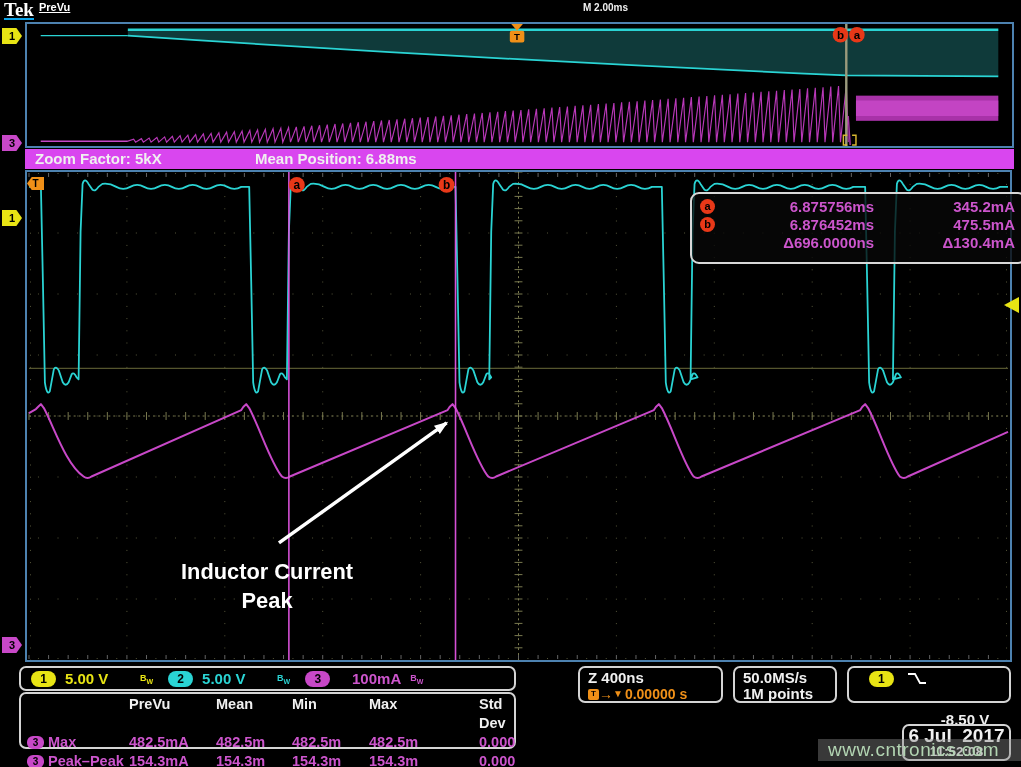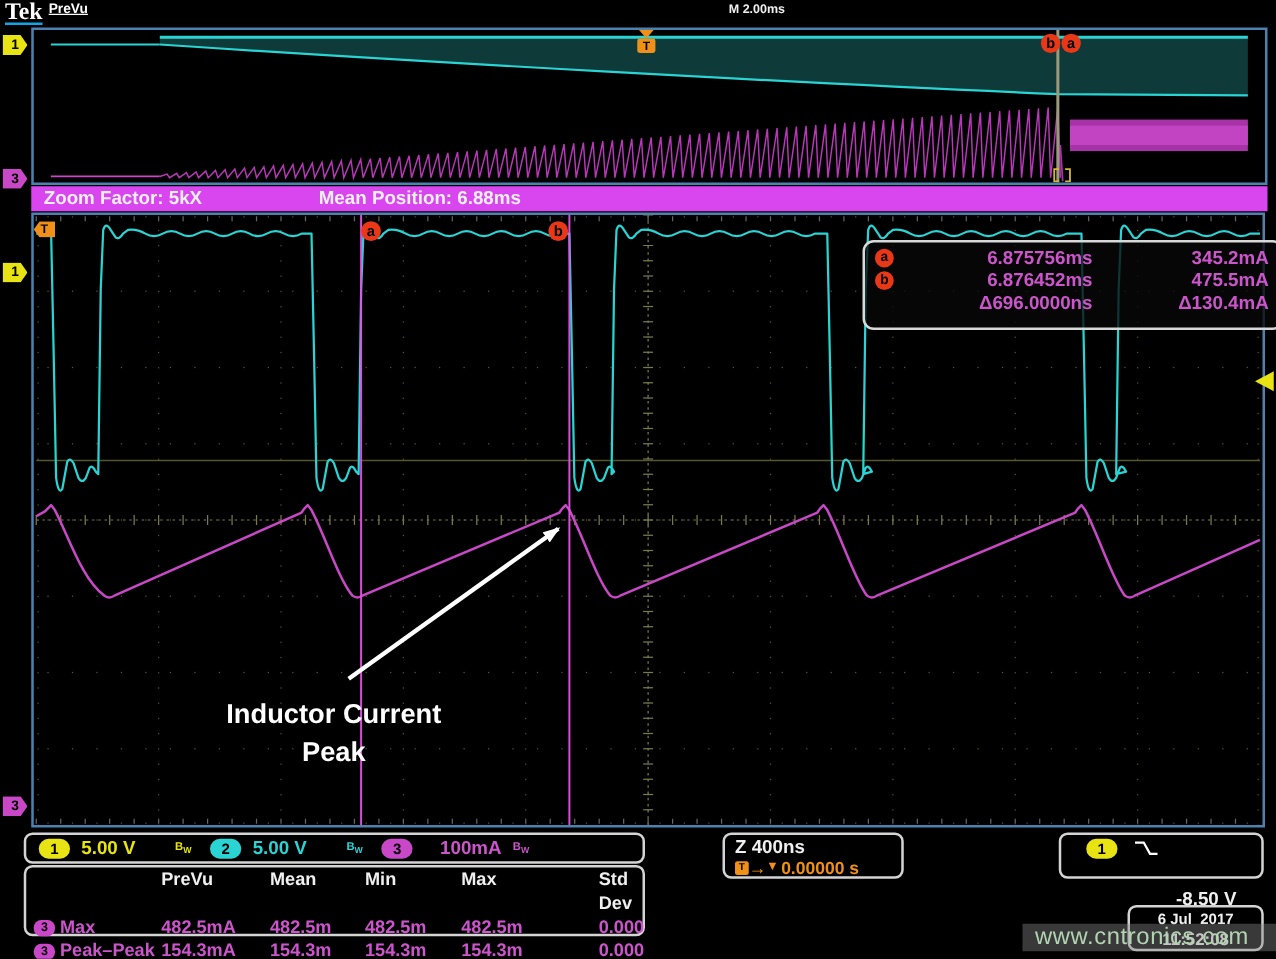--- a/index.html
+++ b/index.html
@@ -1266,29 +1266,33 @@
   <div class="abs panel" style="left:578px;top:666px;width:145px;height:37px;padding:1px 8px;">
     <div class="wtxt" style="font-size:15px;line-height:17px;">Z 400ns</div>
     <div style="display:flex;align-items:center;color:#f09018;font-size:14px;font-weight:bold;line-height:16px;">
       <span style="display:inline-flex;width:11px;height:11px;background:#f09018;color:#000;font-size:8px;font-weight:bold;align-items:center;justify-content:center;border-radius:2px;">T</span>
       <span>→</span>
       <span style="font-size:10px;">▼</span>
       <span style="margin-left:2px;">0.00000 s</span>
     </div>
   </div>
 
+  <div class="abs panel" style="left:733px;top:666px;width:104px;height:37px;padding:1px 8px;">
+    <div class="wtxt" style="font-size:15px;line-height:17px;">50.0MS/s</div>
+    <div class="wtxt" style="font-size:15px;line-height:16px;">1M points</div>
+  </div>
 
   <div class="abs panel" style="left:847px;top:666px;width:164px;height:37px;display:flex;align-items:flex-start;justify-content:center;gap:13px;padding-top:3px;">
     <span class="pill" style="width:25px;height:16px;background:#e8e414;font-size:12px;">1</span>
     <svg width="21" height="15" viewBox="0 0 21 15">
       <polyline points="1,3 8,3 13,12 19,12" stroke="#fff" stroke-width="1.8" fill="none"></polyline>
     </svg>
     <span class="wtxt" style="font-size:15px;margin-top:40px;">-8.50 V</span>
   </div>
 
   <div class="abs panel" style="left:902px;top:724px;width:109px;height:37px;text-align:center;padding-top:1px;">
-    <div class="wtxt" style="font-size:12px;line-height:17px;white-space:pre;text-align:center;">6 Jul  2017</div>
+    <div class="wtxt" style="font-size:19px;line-height:17px;white-space:pre;text-align:center;">6 Jul  2017</div>
     <div class="wtxt" style="font-size:13.5px;line-height:16px;">11:52:08</div>
   </div>
 
   <div class="abs watermark" style="left:818px;top:739px;width:203px;height:22px;">www.cntronics.com</div>
 
 </div>
 
 </body></html>

